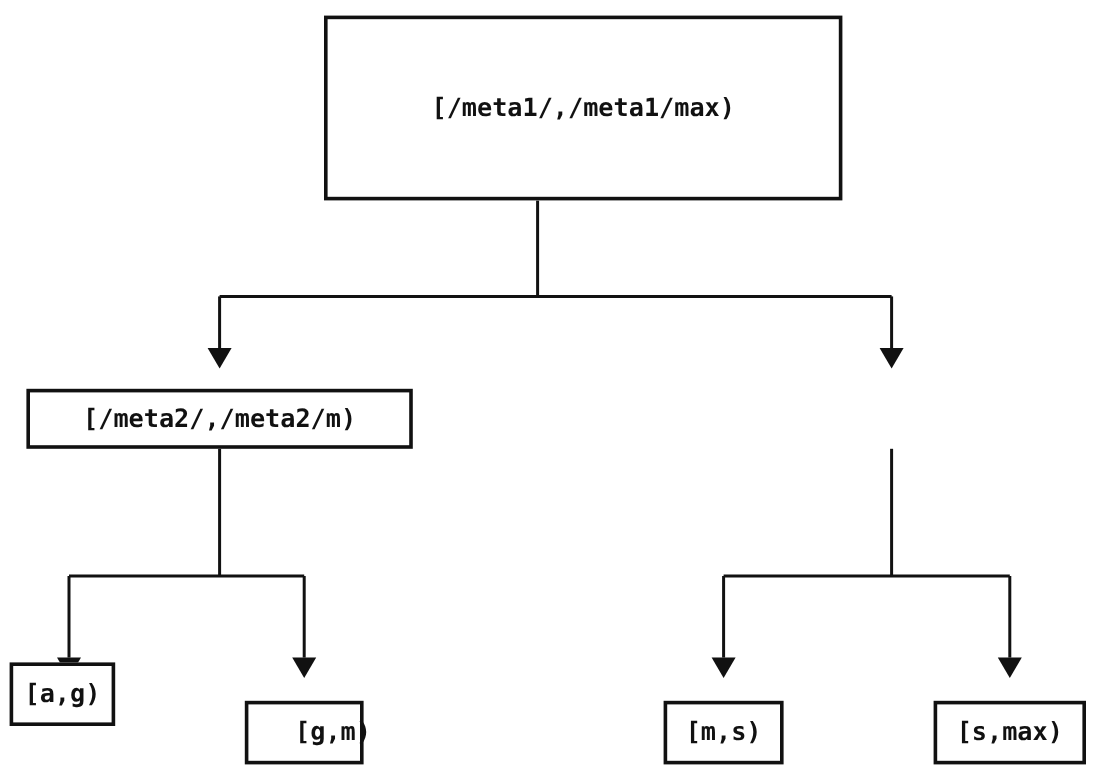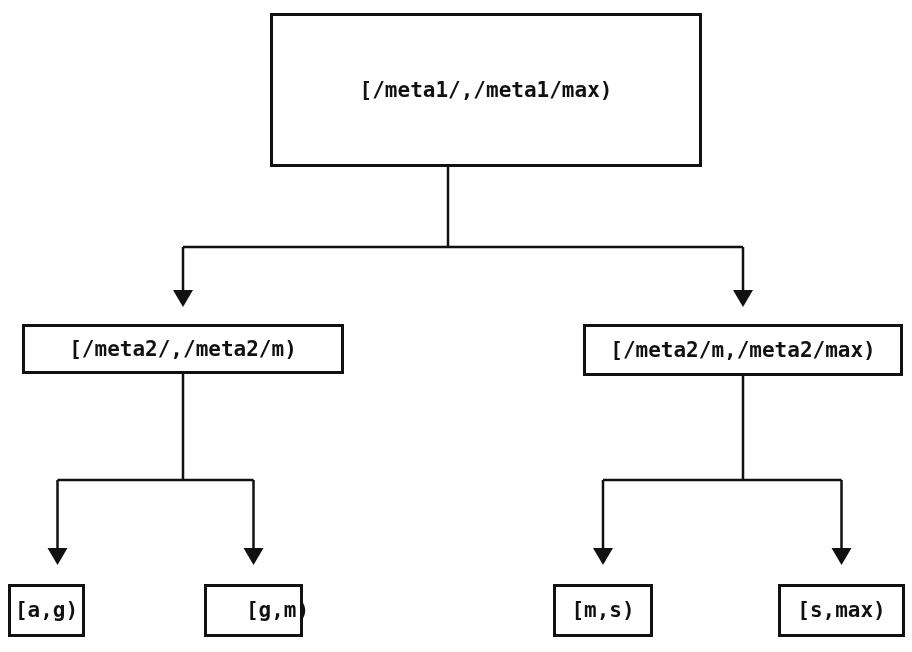--- a/index.html
+++ b/index.html
@@ -33,21 +33,21 @@
     justify-content: center;
     font-weight: bold;
     font-size: 21px;
     line-height: 1;
     color: #111111;
     white-space: nowrap;
   }
   #node-root      { left: 258px; top: 13px;  width: 432px; height: 154px; margin-left: 12px; }
   #node-left      { left: 22px;  top: 324px; width: 322px; height: 50px;  }
   #node-right     { left: 583px; top: 324px; width: 320px; height: 52px;  }
-  #node-leaf-ag   { left: 8px;   top: 584px; width: 77px;  height: 53px;  }
+  #node-leaf-ag   { left: 8px;   top: 552px; width: 88px;  height: 53px;  }
   #node-leaf-gm   { left: 204px; top: 584px; width: 99px;  height: 53px; padding-left: 48px;  }
   #node-leaf-ms   { left: 553px; top: 584px; width: 100px; height: 53px;  }
   #node-leaf-smax { left: 778px; top: 584px; width: 127px; height: 53px;  }
 </style>
 </head>
 <body>
 
 <div class="canvas">
 
   <svg class="edges" viewBox="0 0 912 652" xmlns="http://www.w3.org/2000/svg">
@@ -77,21 +77,20 @@
       <path d="M841.5 480 L841.5 548"></path>
     </g>
     <polygon fill="#111111" points="603,565 593,548 613,548"></polygon>
     <polygon fill="#111111" points="841.5,565 831.5,548 851.5,548"></polygon>
   </svg>
 
   <div class="node" id="node-root">[/meta1/,/meta1/max)</div>
 
   <div class="node" id="node-left">[/meta2/,/meta2/m)</div>
 
-  <div class="node" id="node-right">[/meta2/m,/meta2/max)</div>
 
   <div class="node" id="node-leaf-ag">[a,g)</div>
 
   <div class="node" id="node-leaf-gm">[g,m)</div>
 
   <div class="node" id="node-leaf-smax">[s,max)</div>
 
   <div class="node" id="node-leaf-ms">[m,s)</div>
 
 </div>

